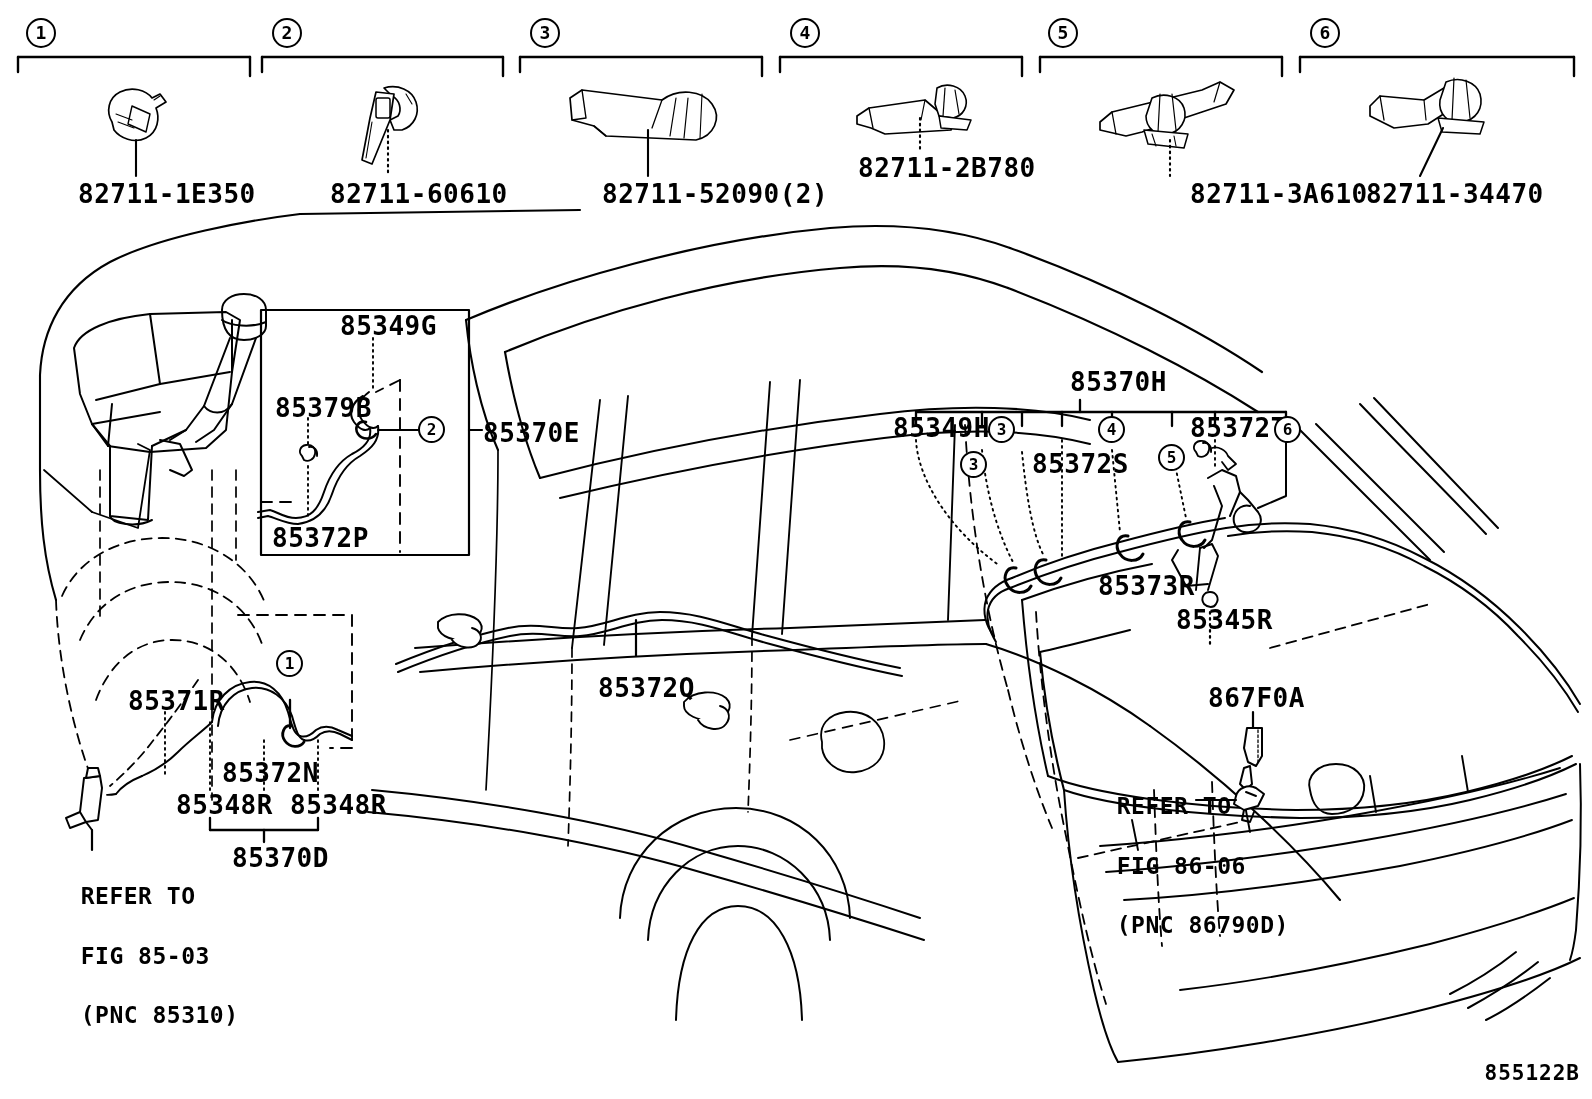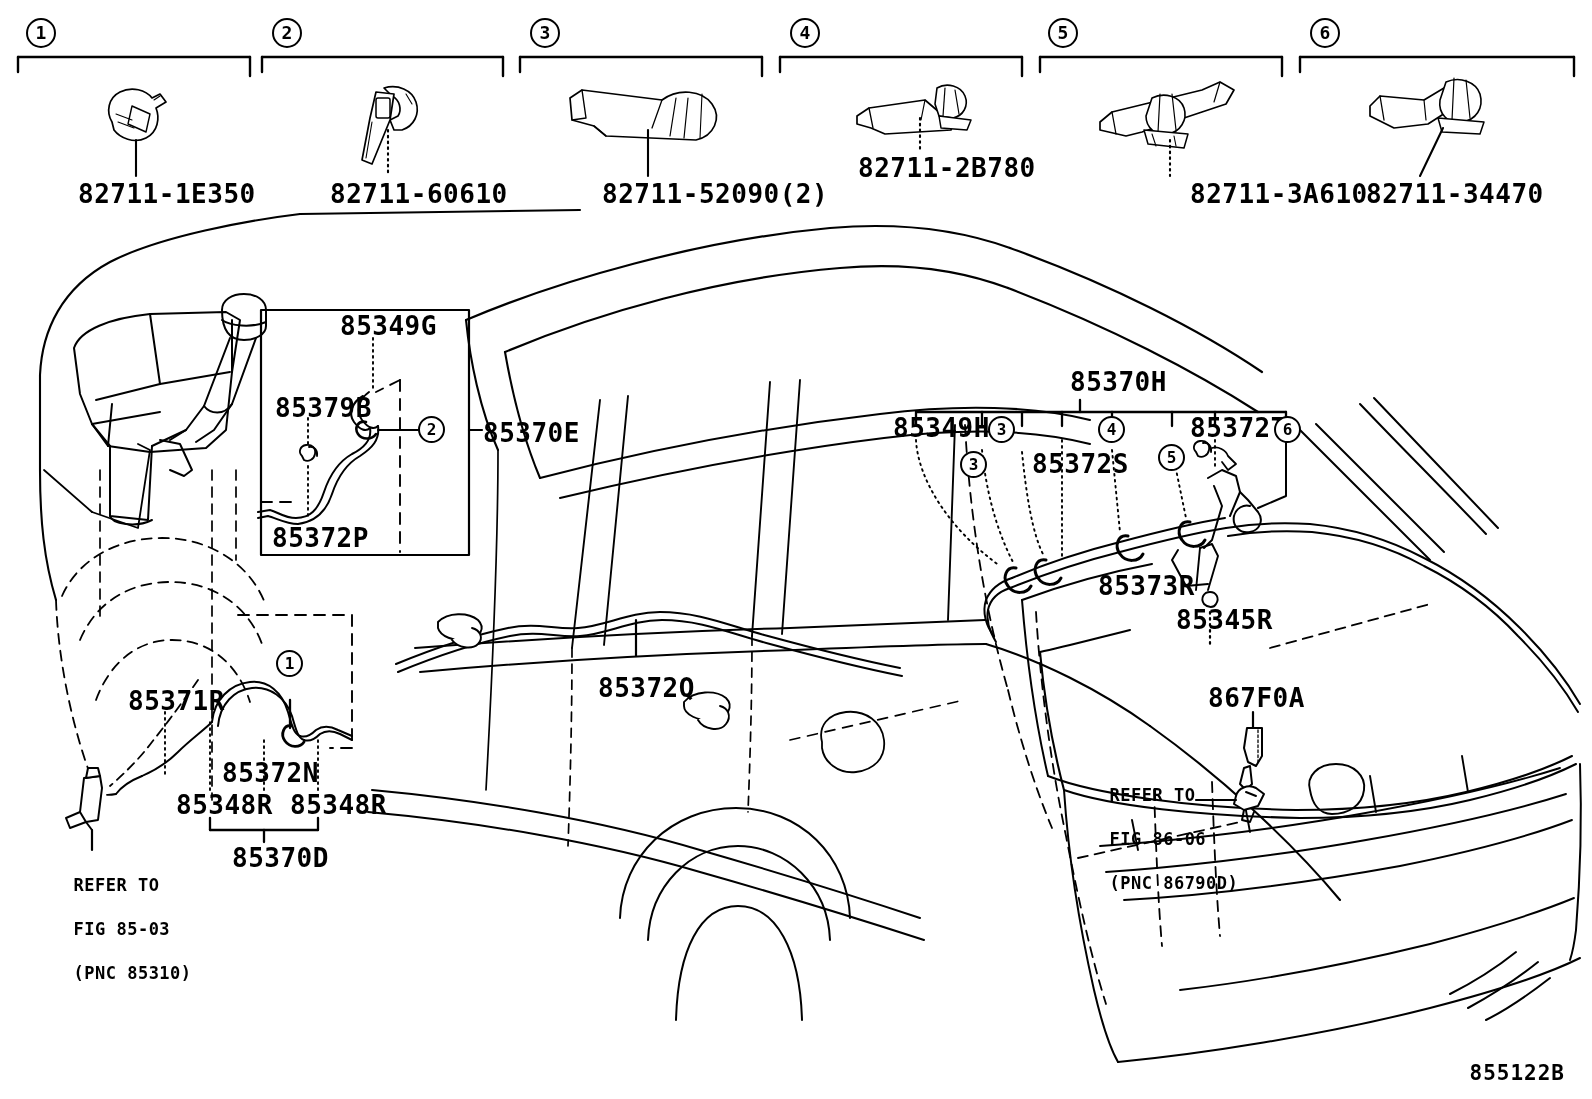--- a/index.html
+++ b/index.html
@@ -11,33 +11,33 @@
   }
   #stage{ position:absolute; inset:0; }
   svg#art{ position:absolute; left:0; top:0; width:1592px; height:1099px; }
   .lbl{
     position:absolute; white-space:pre;
     font-family:"DejaVu Sans Mono","Liberation Mono",monospace;
     font-weight:700; letter-spacing:0.5px; color:#000;
     line-height:1.25;
   }
   .lbl.s26{ font-size:26px; }
-  .lbl.s23{ font-size:17px; }
+  .lbl.s23{ font-size:23px; }
   .multi{ line-height:1.30; }
   .cnum{
     position:absolute; width:30px; height:30px; border:2.2px solid #000;
     border-radius:50%; background:#fff;
     font-family:"DejaVu Sans Mono","Liberation Mono",monospace;
     font-size:18px; font-weight:700;
     display:flex; align-items:center; justify-content:center;
     line-height:1;
   }
   .cnum.sm{ width:27px; height:27px; font-size:16px; border-width:2px; }
   .code{
-    position:absolute; right:27px; bottom:14px;
+    position:absolute; right:12px; bottom:14px;
     font-family:"DejaVu Sans Mono","Liberation Mono",monospace;
     font-size:21px; font-weight:700; letter-spacing:1px;
   }
 </style>
 </head>
 <body>
 
 <div id="stage">
 
 <svg id="art" viewBox="0 0 1592 1099" xmlns="http://www.w3.org/2000/svg">

